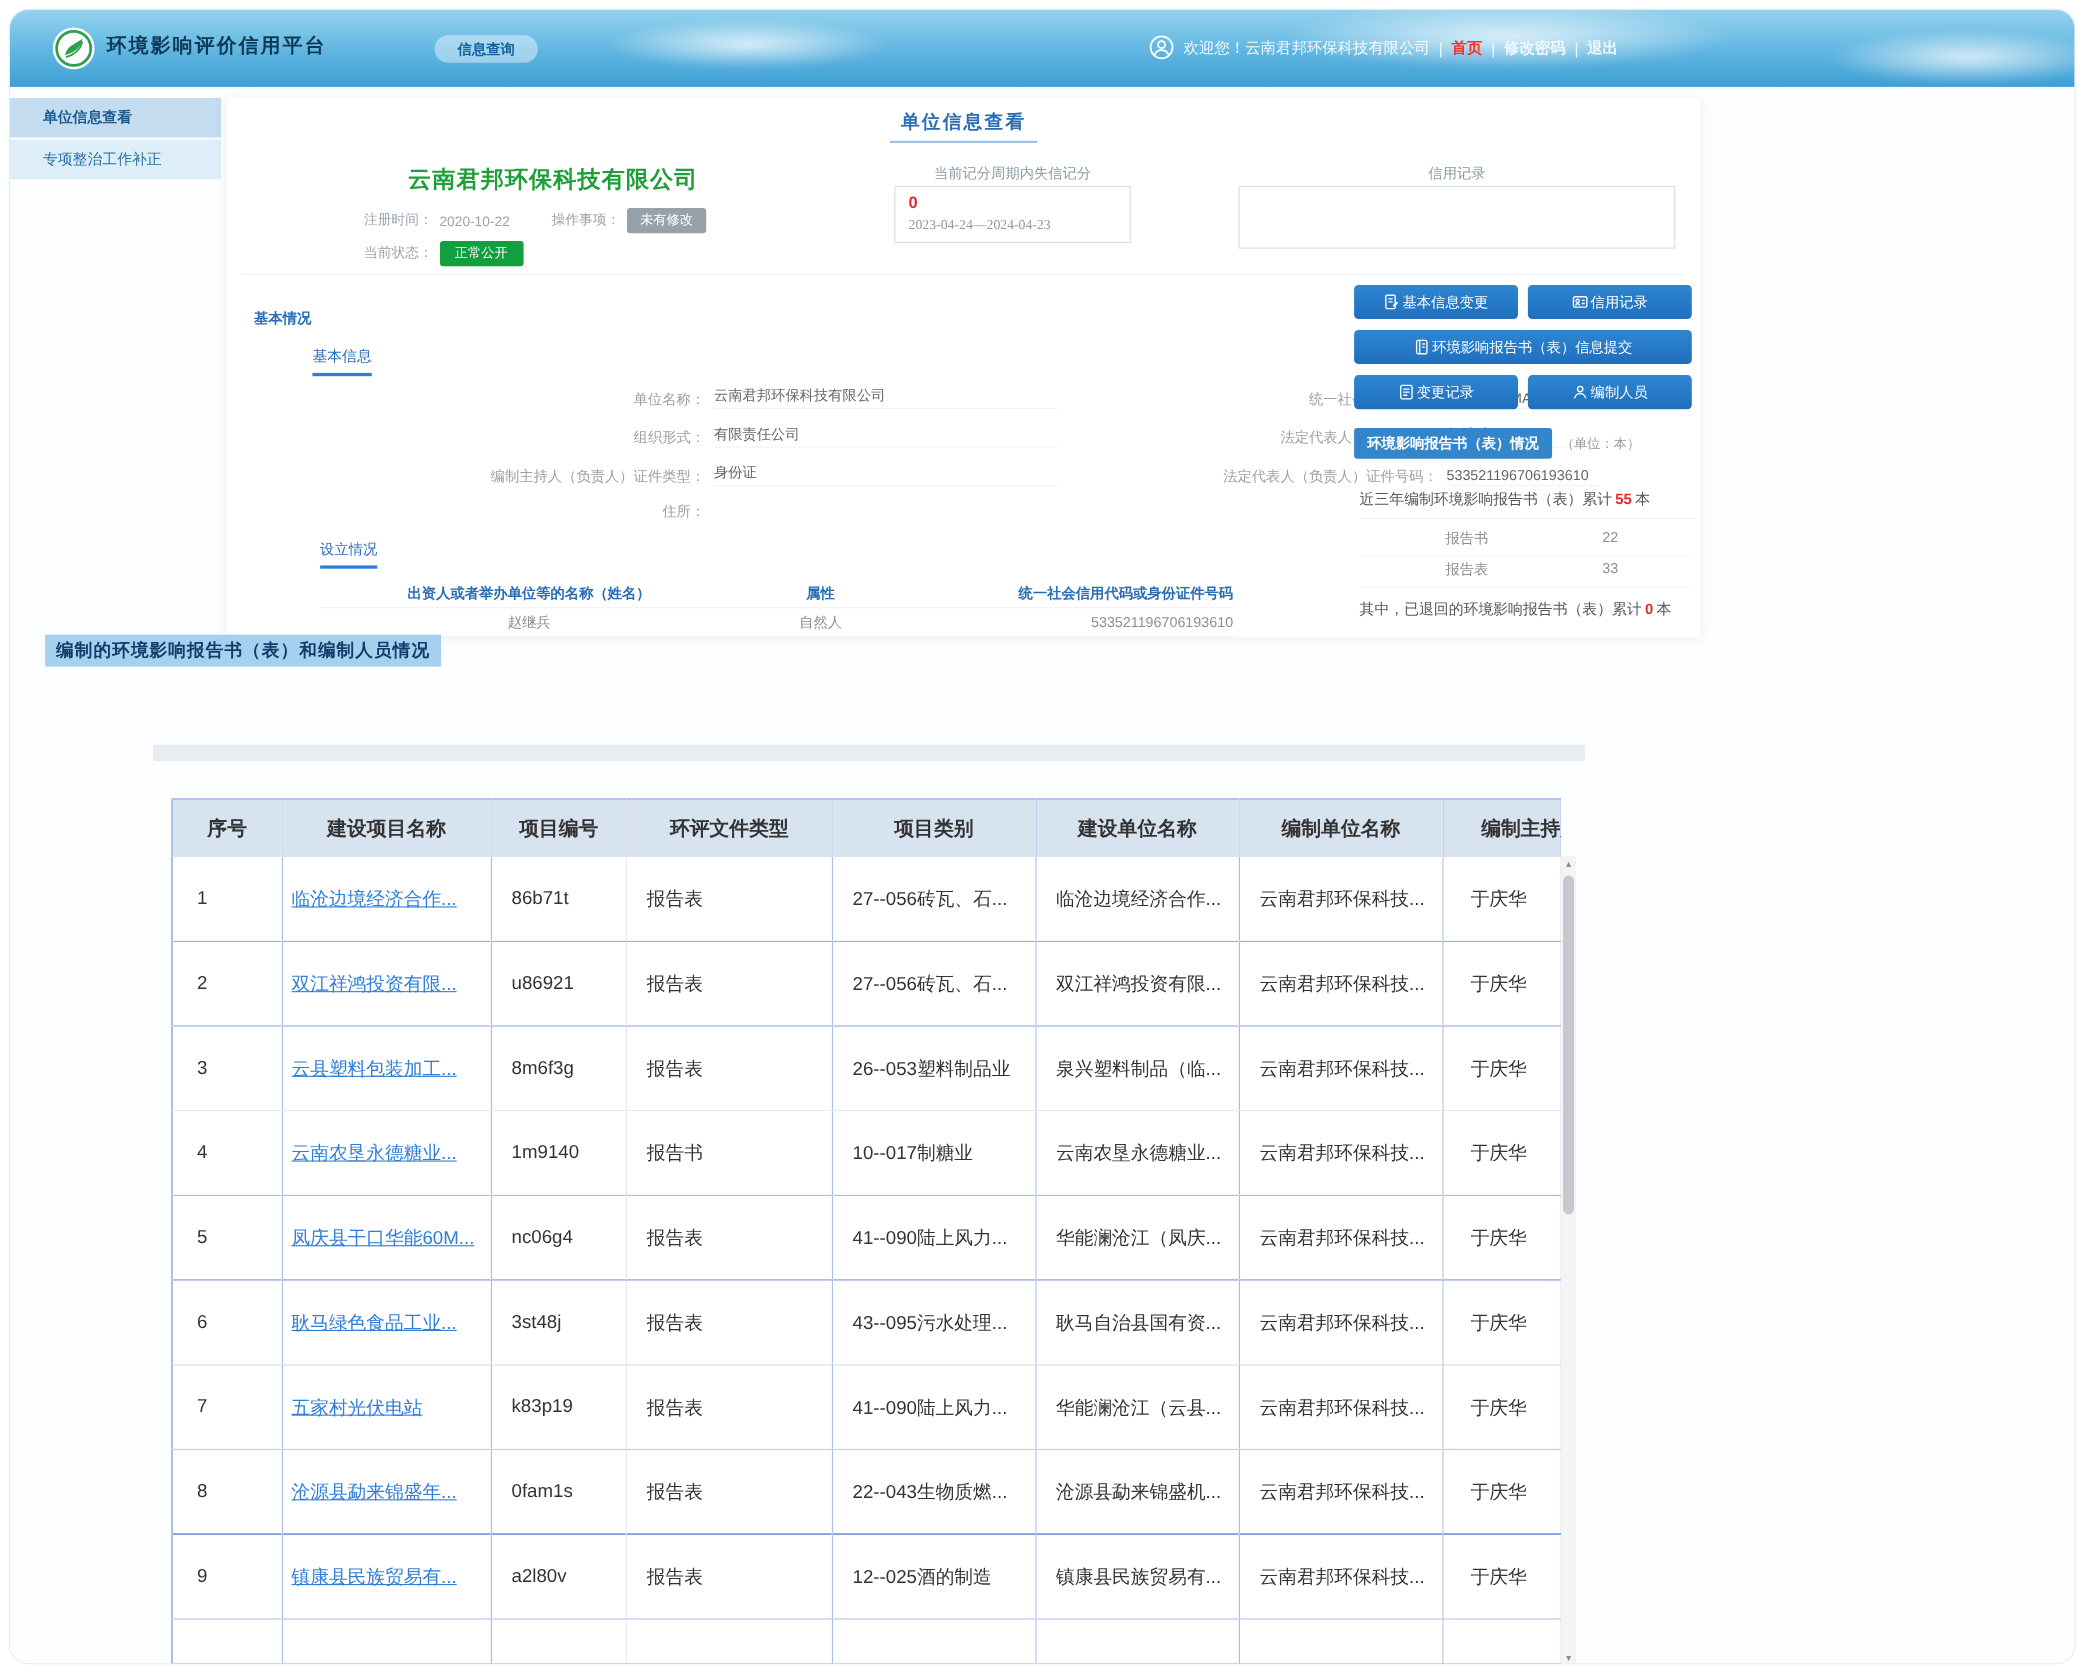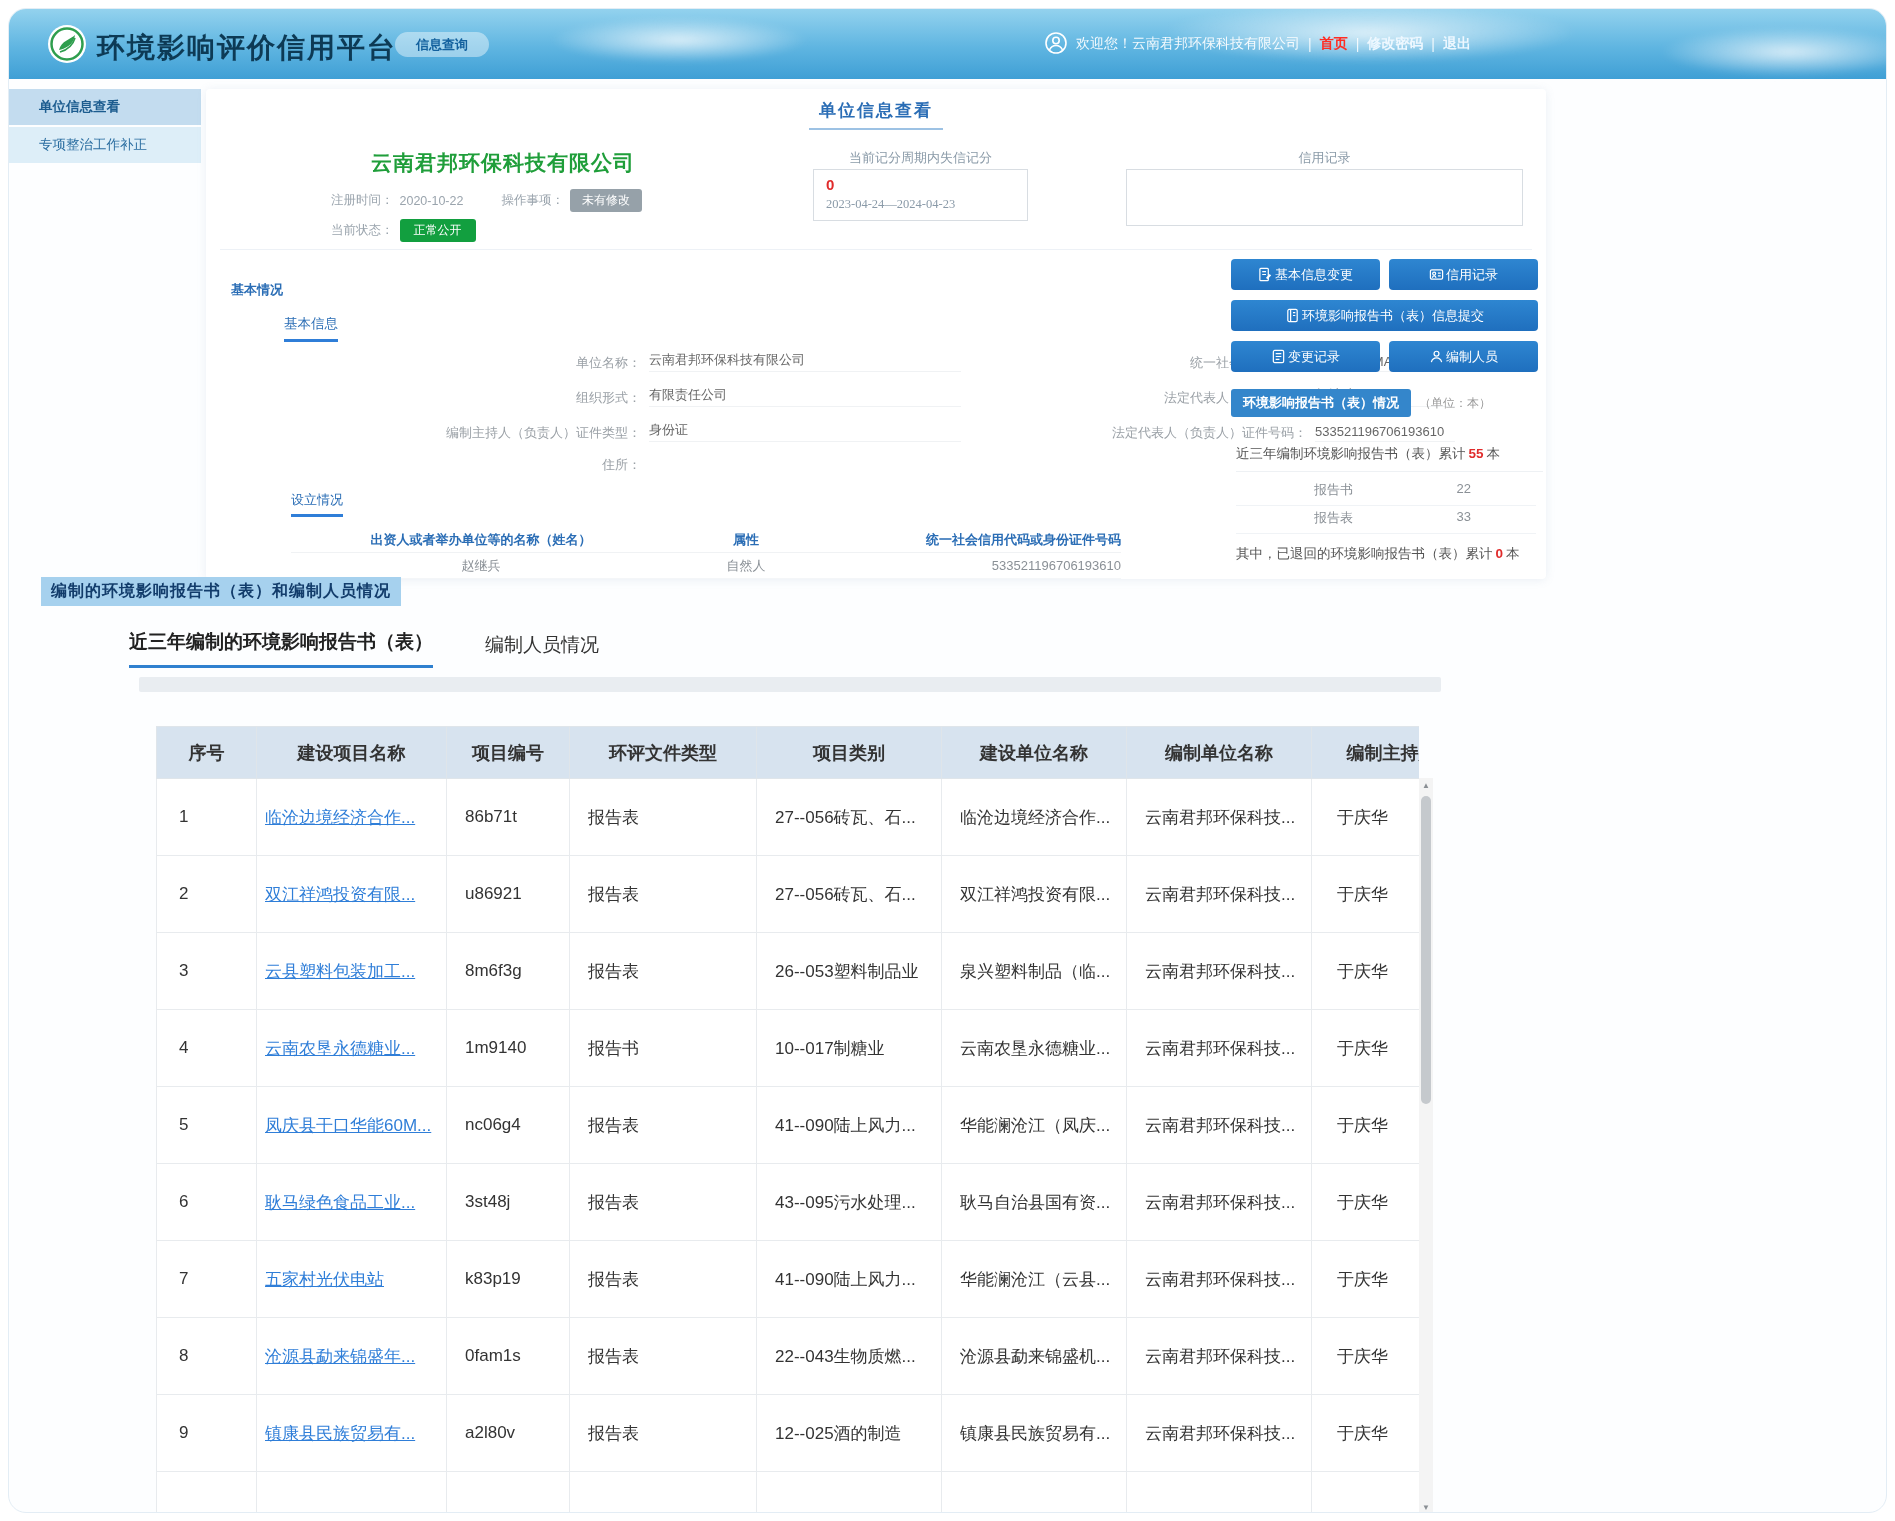--- a/index.html
+++ b/index.html
@@ -10,21 +10,21 @@
 
   
   .header { position:absolute; left:0; top:0; width:100%; height:70px;
     background:linear-gradient(180deg,#93d2ee 0%,#5fb5e1 55%,#3f9fd5 100%); }
   .cloud { position:absolute; border-radius:50%; filter:blur(3px);
     background:radial-gradient(ellipse at center,rgba(255,255,255,.75),rgba(255,255,255,0) 70%); }
   .cloud.c1 { left:540px; top:8px; width:260px; height:46px; }
   .cloud.c2 { left:1150px; top:-6px; width:420px; height:60px; }
   .cloud.c3 { left:1650px; top:18px; width:260px; height:50px; }
   .logo-wrap { position:absolute; left:38px; top:15px; width:40px; height:40px; }
-  .app-title { position:absolute; left:88px; top:20px; font-size:28px; font-weight:bold;
+  .app-title { position:absolute; left:88px; top:20px; font-size:18px; font-weight:bold;
     color:#0d3a55; letter-spacing:2px; }
   .query-pill { position:absolute; left:386px; top:23px; width:94px; height:25px;
     border-radius:13px; background:rgba(255,255,255,.42); color:#13619e; font-size:13px;
     font-weight:bold; display:flex; align-items:center; justify-content:center; cursor:pointer; }
   .header-right { position:absolute; left:1035px; top:0; height:70px; display:flex;
     align-items:center; gap:8px; font-size:14px; color:#f2fafe; }
   .header-right .welcome { color:rgba(255,255,255,.92); }
   .header-right .sep { color:rgba(255,255,255,.85); }
   .nav-link { cursor:pointer; font-weight:bold; color:#eef8ff; }
   .nav-link.hot { color:#ff2d24; }
@@ -304,24 +304,20 @@
       <span>报告表</span>
       <span>33</span>
     </div>
     <div class="stats-returned">
       <span>其中，已退回的环境影响报告书（表）累计</span><span class="num-red">0</span><span>本</span>
     </div>
   </div>
 
   <div class="section-highlight">编制的环境影响报告书（表）和编制人员情况</div>
 
-  <div class="tabs">
-    <div class="tab active">近三年编制的环境影响报告书（表）</div>
-    <div class="tab">编制人员情况</div>
-  </div>
 
   <div class="gray-strip"></div>
 
   <div class="table-wrap">
     <table class="report">
       <colgroup>
         <col style="width:100px">
           <col style="width:190px">
           <col style="width:123px">
           <col style="width:187px">

